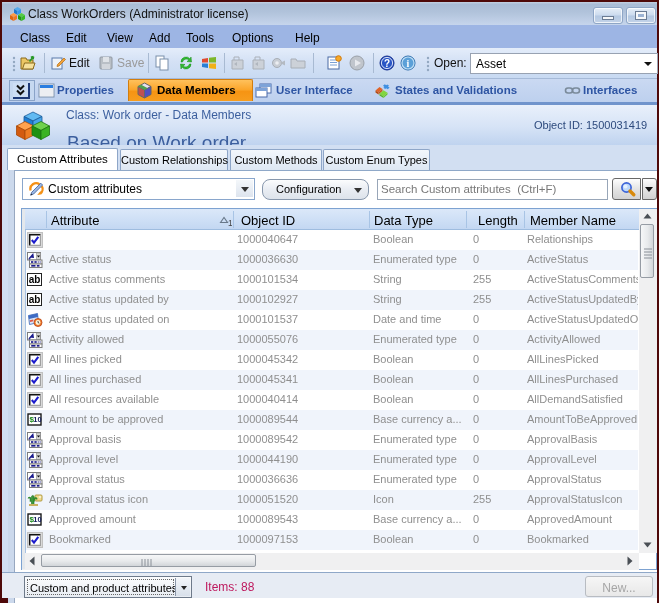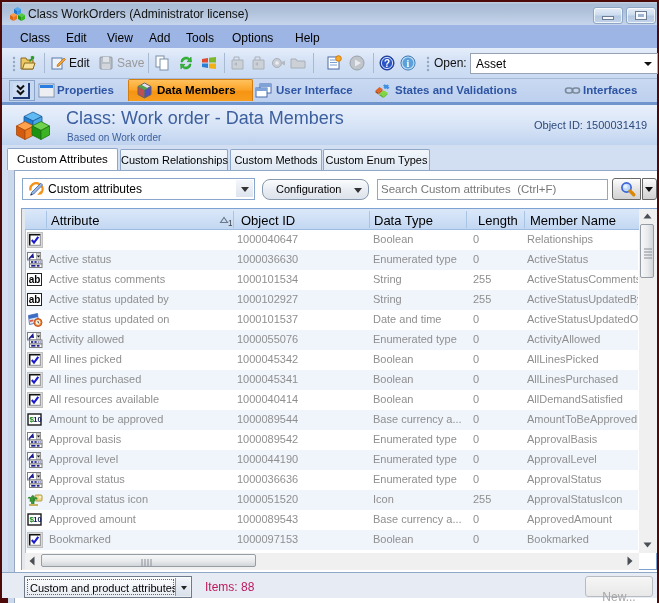--- a/index.html
+++ b/index.html
@@ -32,22 +32,22 @@
 .tstext{position:absolute;top:5px;font-size:11.5px;font-weight:bold;color:#2e55a3;white-space:nowrap;}
 #orangetab{position:absolute;left:126px;top:0px;width:125px;height:22px;
  background:linear-gradient(180deg,#ffc15c 0%,#fba62c 45%,#f69413 55%,#f79d1e 100%);
  border:1px solid #d27d0e;border-bottom:none;border-radius:2px 2px 0 0;}
 #chevbtn{position:absolute;left:7px;top:1px;width:26px;height:21px;border:1px solid #8aa3c8;
  background:#c6d8f0;}
 #chevbtn .inner{position:absolute;left:3px;top:2px;width:17px;height:16px;background:#cddef4;
  border-right:2px solid #1e3a78;border-bottom:2px solid #1e3a78;}
 #header{position:absolute;left:2px;top:105px;width:655px;height:40px;
  background:linear-gradient(180deg,#e9f0fb 0%,#d6e3f6 55%,#bfd3ef 100%);}
-#h-title{position:absolute;left:64px;top:3px;font-size:18px;color:#3c5f9e;}
-#h-sub{position:absolute;left:65px;top:27px;font-size:10px;color:#3c5f9e;}
+#h-title{position:absolute;left:64px;top:3px;font-size:12px;color:#3c5f9e;}
+#h-sub{position:absolute;left:65px;top:27px;font-size:19px;color:#3c5f9e;}
 #h-oid{position:absolute;left:532px;top:14px;font-size:11px;color:#2d4a7d;white-space:nowrap;}
 
 #content{position:absolute;left:2px;top:145px;width:655px;height:453px;background:#d2dff2;}
 #panel{position:absolute;left:6px;top:25px;width:649px;height:547px;background:#fff;
  border:1px solid #8fa8c8;border-right:none;border-bottom:none;}
 
 .tab2{position:absolute;top:4px;height:21px;border:1px solid #8ea6c8;border-bottom:none;
  border-radius:2px 2px 0 0;background:linear-gradient(180deg,#f3f7fc,#dde7f3);font-size:11px;color:#000;
  text-align:center;padding-top:4px;white-space:nowrap;}
 #tab2a{left:5px;top:3px;height:22px;width:111px;background:#fff;z-index:2;font-size:11.5px;}
@@ -88,21 +88,21 @@
 .sthumb{position:absolute;border:1px solid #969ca4;border-radius:2px;}
 
 #bottombar{position:absolute;left:0px;top:427px;width:655px;height:26px;background:#e7ecf4;border-top:1px solid #8fa8c8;}
 #bcombo{position:absolute;left:22px;top:3px;width:168px;height:22px;background:linear-gradient(180deg,#fbfcfd,#e8edf3);border:1px solid #6e7a8a;}
 #bcombo .btn{position:absolute;right:1px;top:1px;width:15px;height:18px;background:linear-gradient(180deg,#f2f5f9,#d8e0ea);border-left:1px solid #8a96a8;}
 #bcombo .t{position:absolute;left:5px;top:5px;font-size:11px;color:#000;}
 #bcombo .a{position:absolute;right:4px;top:9px;border:3.5px solid transparent;border-top:4.5px solid #222;}
 #bcombo .dots{position:absolute;left:2px;top:2px;width:147px;height:16px;border:1px dotted #666;}
 #bitems{position:absolute;left:203px;top:7px;font-size:12px;color:#be185d;}
 #bnew{position:absolute;left:583px;top:3px;width:68px;height:21px;border:1px solid #b8bcc2;border-radius:3px;
- background:linear-gradient(180deg,#f6f6f6,#e8e8e8);font-size:12px;color:#a6a6a6;text-align:center;padding-top:13px;}
+ background:linear-gradient(180deg,#f6f6f6,#e8e8e8);font-size:12px;color:#a6a6a6;text-align:center;padding-top:4px;}
 </style></head><body>
 <div id="frame"></div>
 <div id="titlebar">
  <svg class="abs" style="left:7px;top:4px" width="17" height="17" viewBox="0 0 17 17">
   <path d="M8.5 1 L12 3 L8.5 5 L5 3 Z" fill="#55aaee"></path>
       <path d="M5 3 L8.5 5 L8.5 9 L5 7 Z" fill="#2277cc"></path>
       <path d="M12 3 L8.5 5 L8.5 9 L12 7 Z" fill="#3399ee"></path>
   <path d="M4.5 7 L8 9 L4.5 11 L1 9 Z" fill="#ff9944"></path>
       <path d="M1 9 L4.5 11 L4.5 15 L1 13 Z" fill="#dd6611"></path>
       <path d="M8 9 L4.5 11 L4.5 15 L8 13 Z" fill="#ee7722"></path>

